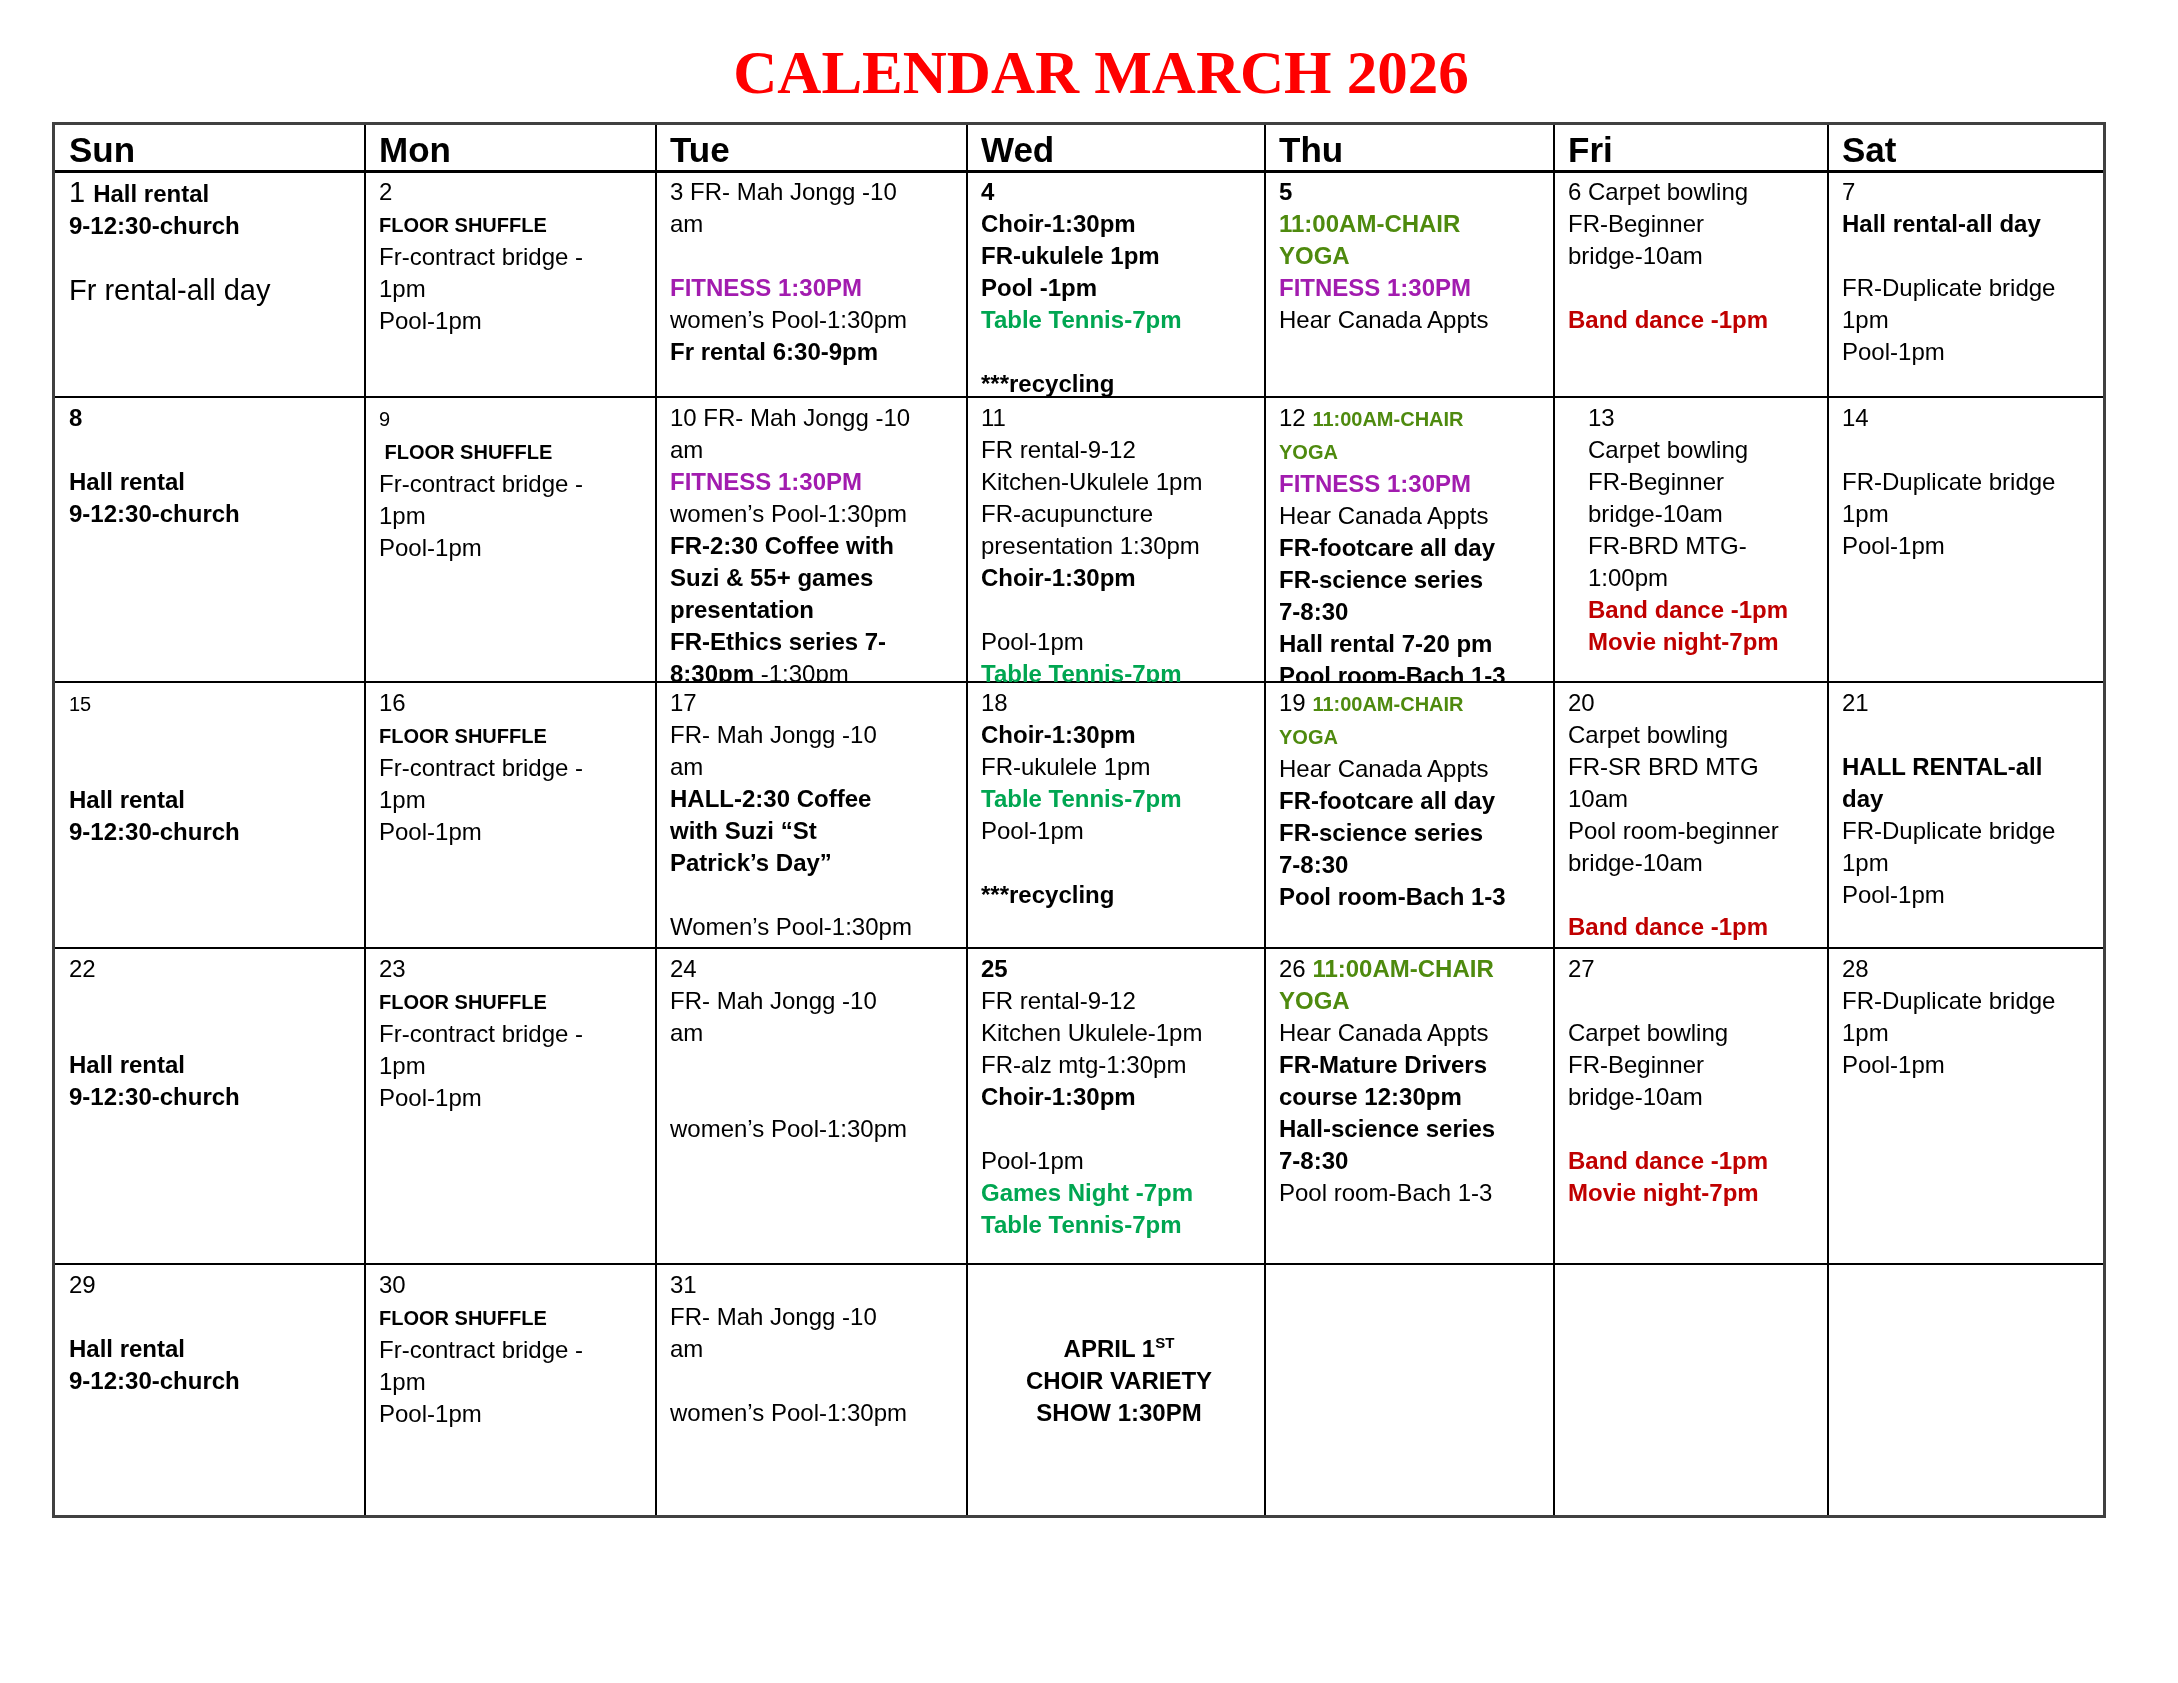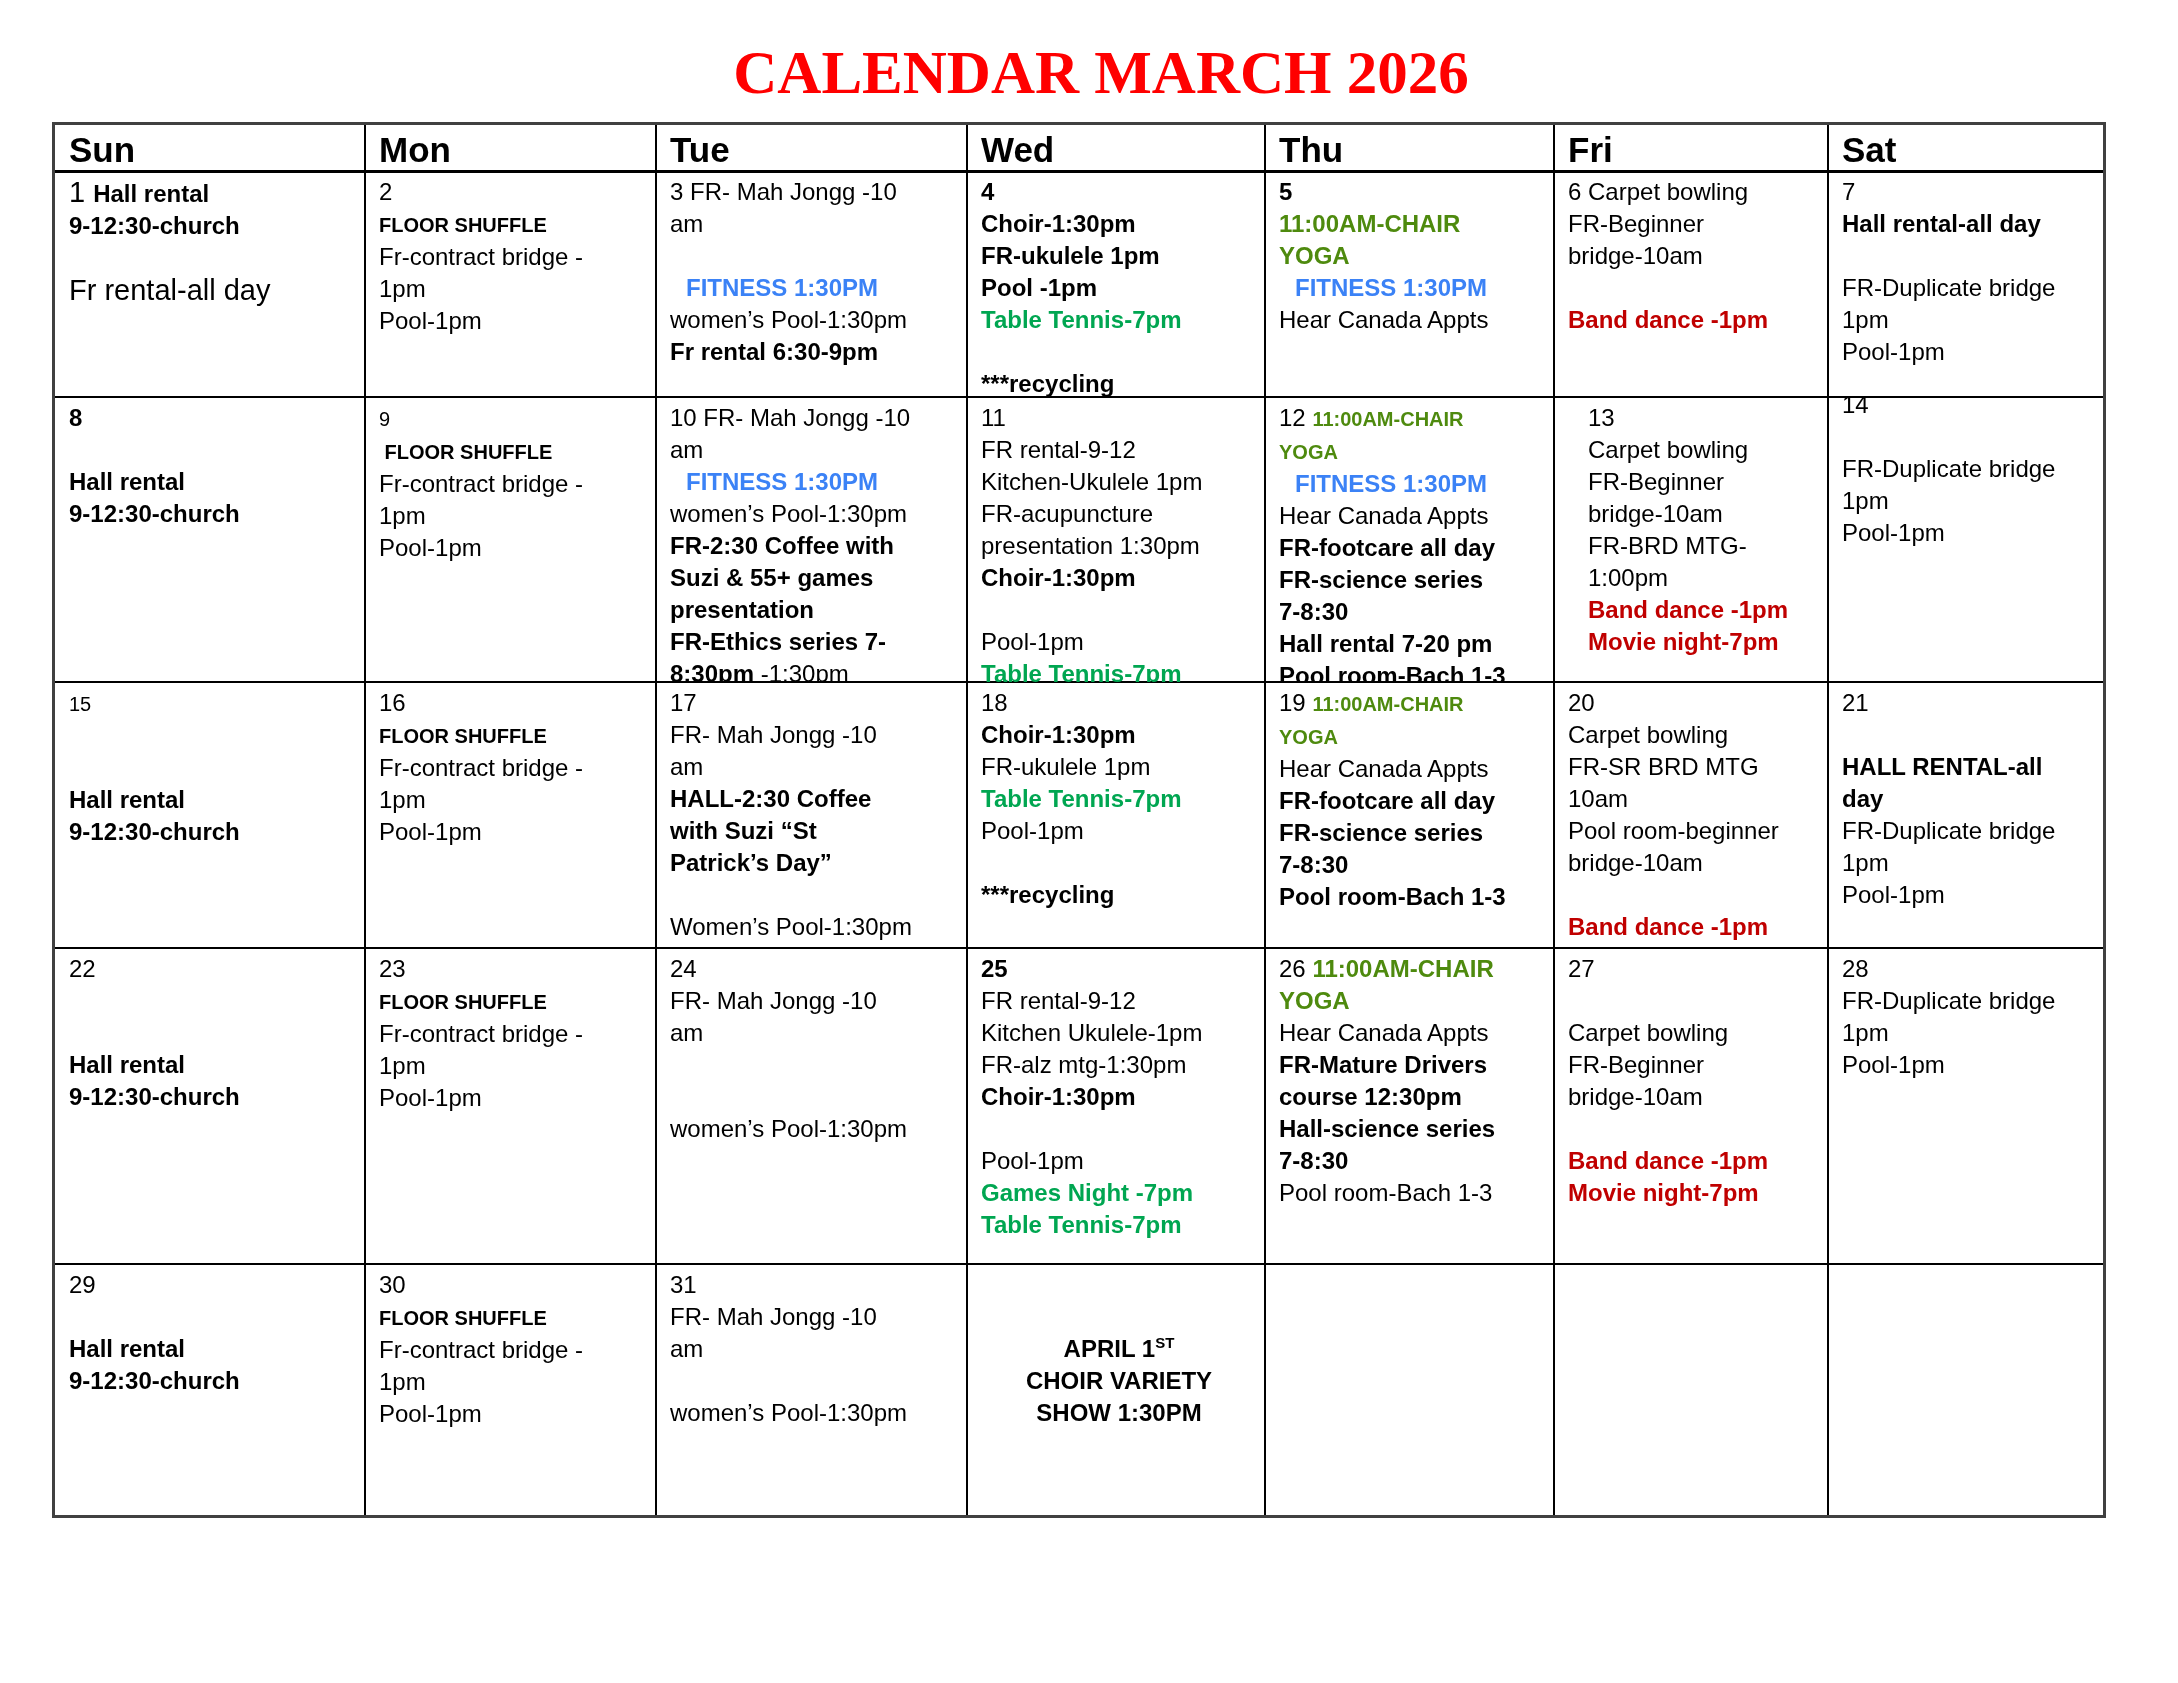--- a/index.html
+++ b/index.html
@@ -13,21 +13,21 @@
          border:3px solid #404040; box-sizing:border-box; }
   .vline { position:absolute; top:0; bottom:0; width:2px; background:#000; }
   .hline { position:absolute; left:0; right:0; height:3px; background:#000; }
   .hline.thin { height:2px; }
   .hdr { position:absolute; top:0; height:48px; box-sizing:border-box;
          padding-left:14px; font-weight:bold; font-size:35px; line-height:50px; }
   .cell { position:absolute; box-sizing:border-box; padding:3px 8px 0 14px;
           font-size:24px; line-height:32px; overflow:hidden; }
   .line { display:block; white-space:pre-wrap; min-height:32px; }
   .b { font-weight:bold; }
-  .blue { color:#3b82f6; font-weight:bold;margin-left:16px; }
+  .blue { color:#a21caf; font-weight:bold; }
   .yoga { color:#4E8A0E; font-weight:bold; }
   .tt { color:#00A651; font-weight:bold; }
   .red { color:#C00000; font-weight:bold; }
   .sm { font-size:20px; }
   .big { font-size:29px; }
   .center { text-align:center; }
   sup { font-size:15px; vertical-align:9px; line-height:0; }
 </style>
 </head>
 <body>
@@ -154,21 +154,21 @@
     <div class="cell" style="left: 1499px; top: 274px; width: 274px; height: 283px; padding-left: 34px;">
       <span class="line"><span>13</span></span>
       <span class="line"><span>Carpet bowling</span></span>
       <span class="line"><span>FR-Beginner</span></span>
       <span class="line"><span>bridge-10am</span></span>
       <span class="line"><span>FR-BRD MTG-</span></span>
       <span class="line"><span>1:00pm</span></span>
       <span class="line"><span class="red">Band dance -1pm</span></span>
       <span class="line"><span class="red">Movie night-7pm</span></span>
     </div>
-    <div class="cell" style="left: 1773px; top: 261px; width: 275px; height: 283px;">
+    <div class="cell" style="left: 1773px; top: 274px; width: 275px; height: 283px;">
       <span class="line"><span>14</span></span>
       <span class="line"><span></span></span>
       <span class="line"><span>FR-Duplicate bridge</span></span>
       <span class="line"><span>1pm</span></span>
       <span class="line"><span>Pool-1pm</span></span>
     </div>
     <div class="cell" style="left: 0px; top: 559px; width: 310px; height: 263px;">
       <span class="line"><span class="sm">15</span></span>
       <span class="line"><span></span></span>
       <span class="line"><span></span></span>

